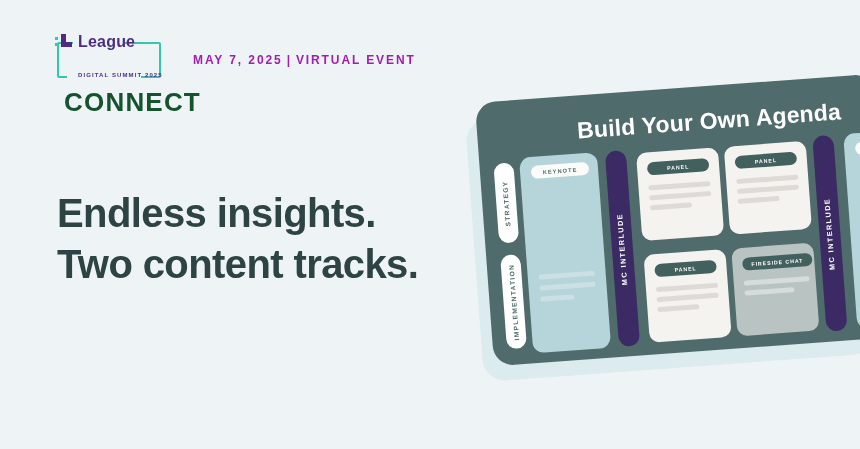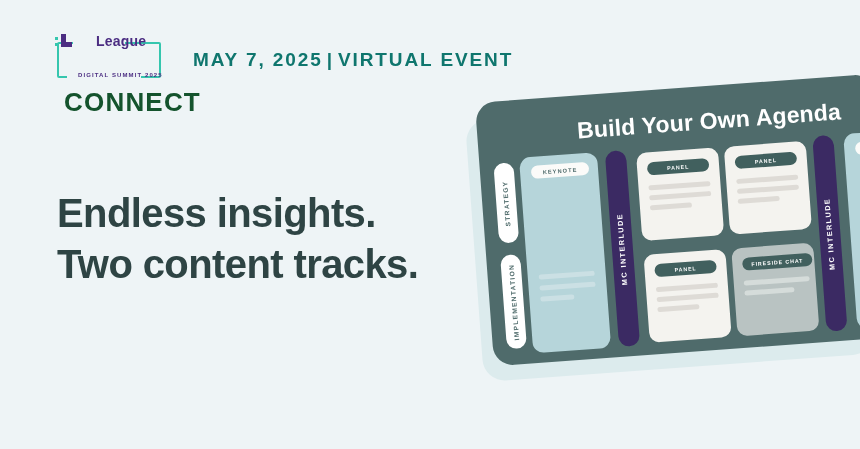--- a/index.html
+++ b/index.html
@@ -28,36 +28,36 @@
     content:"";position:absolute;left:8px;bottom:-2px;width:74px;height:4px;background:#eef4f6;
   }
   .logo-mark{position:absolute;left:1px;top:0px;width:22px;height:16px;}
   .logo-mark .sq{position:absolute;background:#4b2d82;}
   .logo-mark .s1{left:8px;top:0px;width:5px;height:13px;}
   .logo-mark .s2{left:13px;top:8px;width:6px;height:5px;}
   .logo-mark .d{position:absolute;background:#35c6ae;width:3px;height:3px;}
   .logo-mark .d1{left:2px;top:3px;}
   .logo-mark .d2{left:2px;top:9px;}
   .logo-league{
-    position:absolute;left:44px;top:-1px;
-    font-size:14px;font-weight:bold;color:#4b2d82;letter-spacing:.2px;
+    position:absolute;left:26px;top:-1px;
+    font-size:16px;font-weight:bold;color:#4b2d82;letter-spacing:.2px;
   }
   .logo-connect{
     position:absolute;left:12px;top:11px;
     font-size:26px;font-weight:bold;color:#14532d;letter-spacing:1.2px;
     line-height:1;
     margin-top:44px;
   }
   .logo-sub{
     position:absolute;left:26px;top:38px;
     font-size:6px;font-weight:bold;color:#4b2d82;letter-spacing:1.1px;
   }
 
   .date-line{
-    font-size:19px;font-weight:bold;color:#0f766e;
+    font-size:12px;font-weight:bold;color:#a21caf;
     letter-spacing:1.9px;white-space:nowrap;padding-top:4px;
   }
   .date-sep{padding:0 4px;}
 
   
   .headline{
     position:absolute;left:57px;top:188px;
     font-size:40px;font-weight:bold;color:#2e4444;
     line-height:1.28;letter-spacing:-0.6px;
   }

